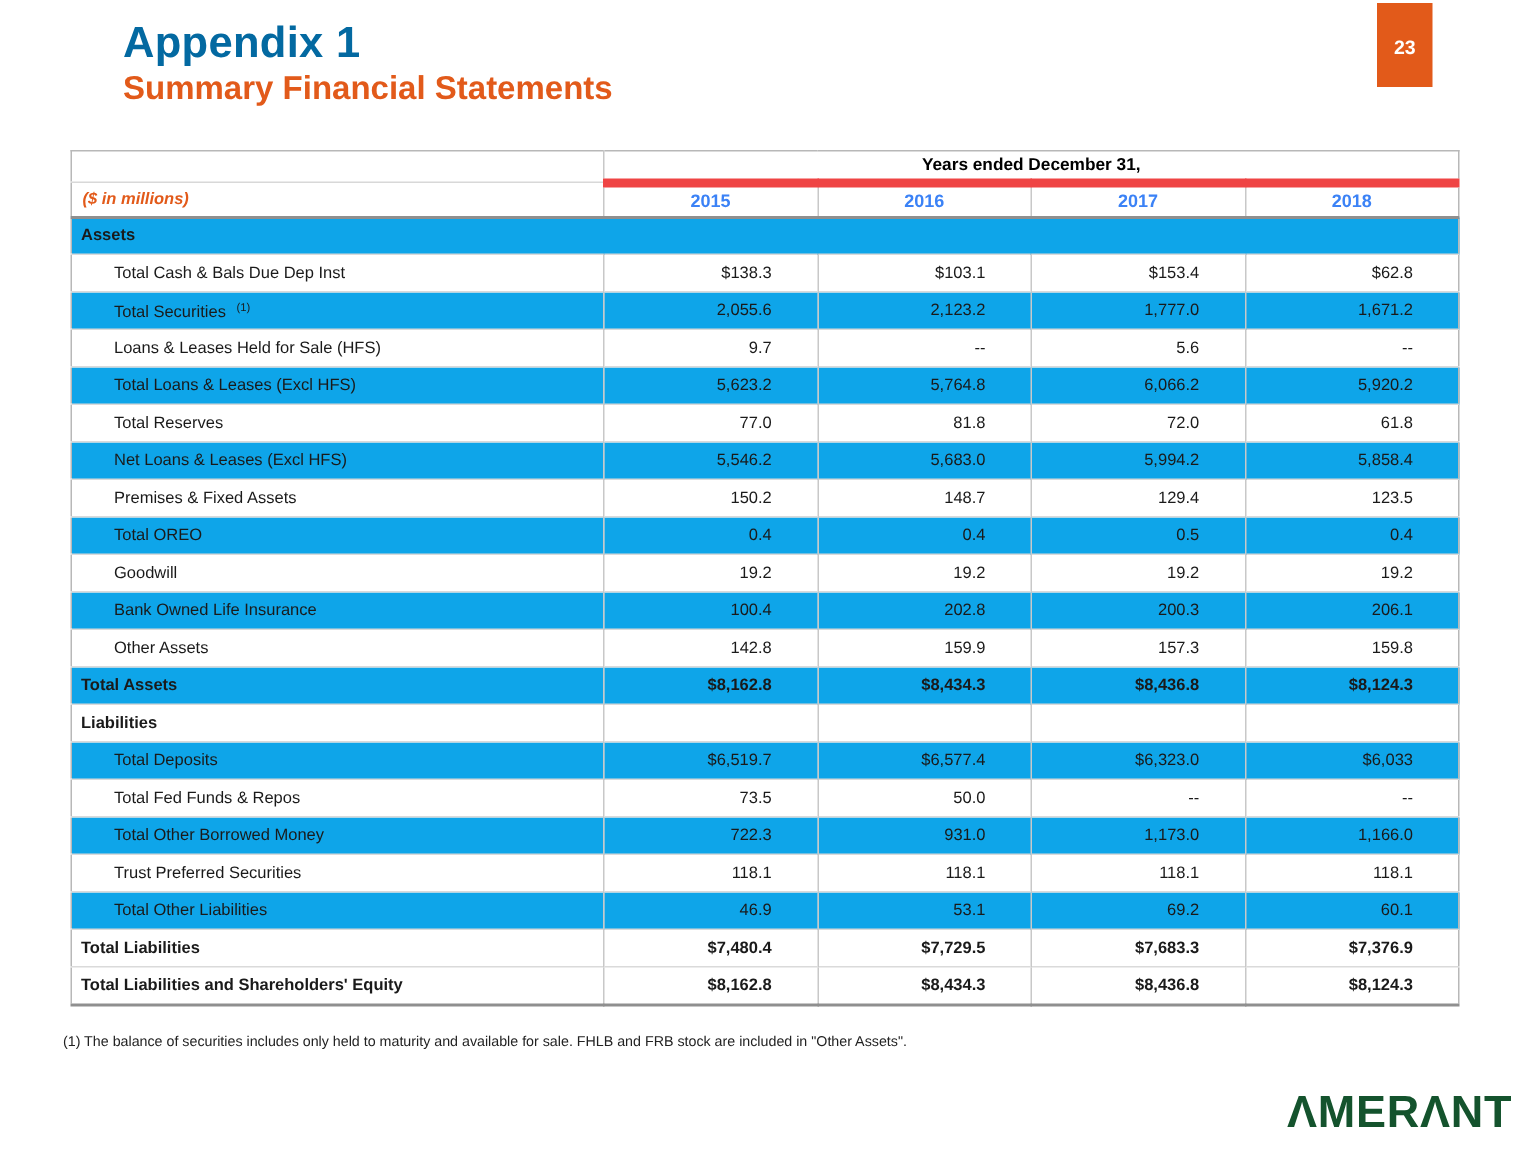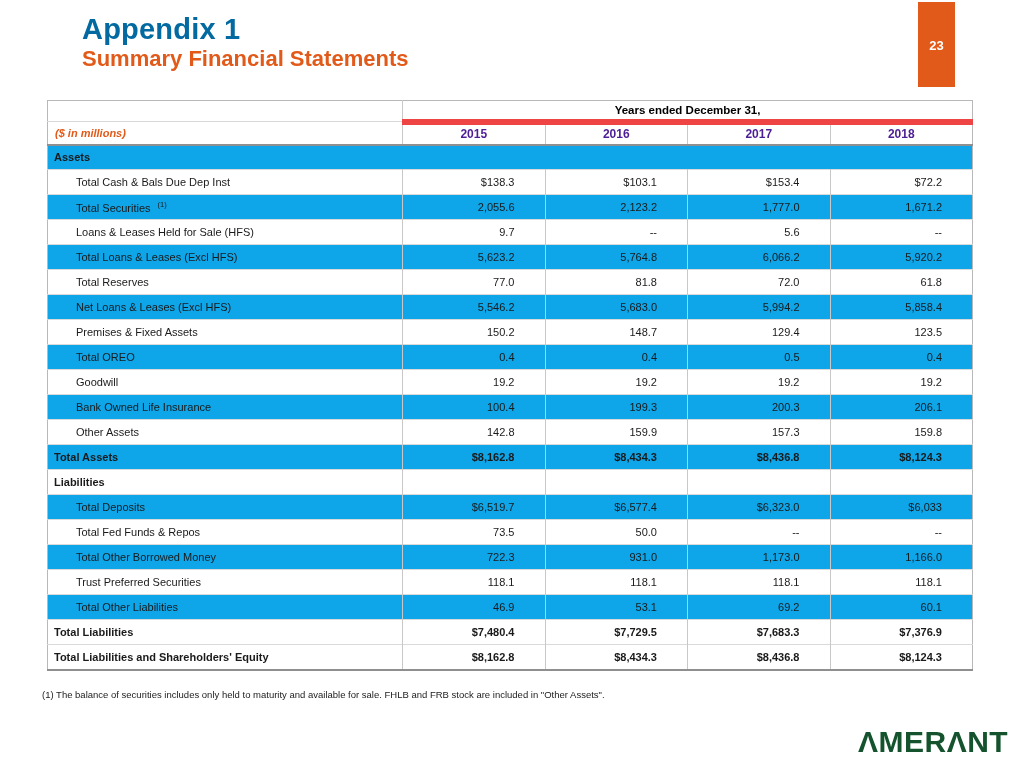--- a/index.html
+++ b/index.html
@@ -26,21 +26,21 @@
   .slide-subtitle {
     color: #E25A1A;
     font-size: 22px;
     font-weight: bold;
     line-height: 1.1;
     margin-top: 2px;
   }
   .page-badge {
     position: absolute;
     left: 918px; top: 2px;
-    width: 37px; height: 85px;
+    width: 37px; height: 56px;
     background: #E25A1A;
     color: #ffffff;
     font-size: 13px;
     font-weight: bold;
     display: flex; align-items: center; justify-content: center;
     padding-top: 2px;
   }
 
   
   .table-wrap { position: absolute; left: 47px; top: 100px; }
@@ -68,21 +68,21 @@
   }
   tr.year-row { height: 23px; border-bottom: 2px solid #8f8f8f; }
   td.unit-cell {
     color: #E25A1A;
     font-weight: bold;
     font-style: italic;
     padding-left: 7px;
     border-right: 1px solid #c8c8c8;
   }
   th.year-cell {
-    color: #4c1d95;
+    color: #3b82f6;
     font-size: 12px;
     font-weight: bold;
     text-align: center;
     border-left: 1px solid #c8c8c8;
   }
 
   tbody tr { height: 25px; border-bottom: 1px solid #dadada; }
   tbody tr.shaded { background: #0ea5e9; }
   tbody td { padding: 0; vertical-align: middle; }
   td.label-cell { padding-left: 28px; text-align: left; }
@@ -154,21 +154,21 @@
       </thead>
       <tbody>
           <tr class="section shaded">
             <td class="label-cell" colspan="5">Assets</td>
           </tr>
           <tr class="data">
             <td class="label-cell">Total Cash &amp; Bals Due Dep Inst</td>
             <td class="value-cell">$138.3</td>
             <td class="value-cell">$103.1</td>
             <td class="value-cell">$153.4</td>
-            <td class="value-cell">$72.2</td>
+            <td class="value-cell">$62.8</td>
           </tr>
           <tr class="data shaded">
             <td class="label-cell">Total Securities<sup>(1)</sup></td>
             <td class="value-cell">2,055.6</td>
             <td class="value-cell">2,123.2</td>
             <td class="value-cell">1,777.0</td>
             <td class="value-cell">1,671.2</td>
           </tr>
           <tr class="data">
             <td class="label-cell">Loans &amp; Leases Held for Sale (HFS)</td>
@@ -215,21 +215,21 @@
           <tr class="data">
             <td class="label-cell">Goodwill</td>
             <td class="value-cell">19.2</td>
             <td class="value-cell">19.2</td>
             <td class="value-cell">19.2</td>
             <td class="value-cell">19.2</td>
           </tr>
           <tr class="data shaded">
             <td class="label-cell">Bank Owned Life Insurance</td>
             <td class="value-cell">100.4</td>
-            <td class="value-cell">199.3</td>
+            <td class="value-cell">202.8</td>
             <td class="value-cell">200.3</td>
             <td class="value-cell">206.1</td>
           </tr>
           <tr class="data">
             <td class="label-cell">Other Assets</td>
             <td class="value-cell">142.8</td>
             <td class="value-cell">159.9</td>
             <td class="value-cell">157.3</td>
             <td class="value-cell">159.8</td>
           </tr>

